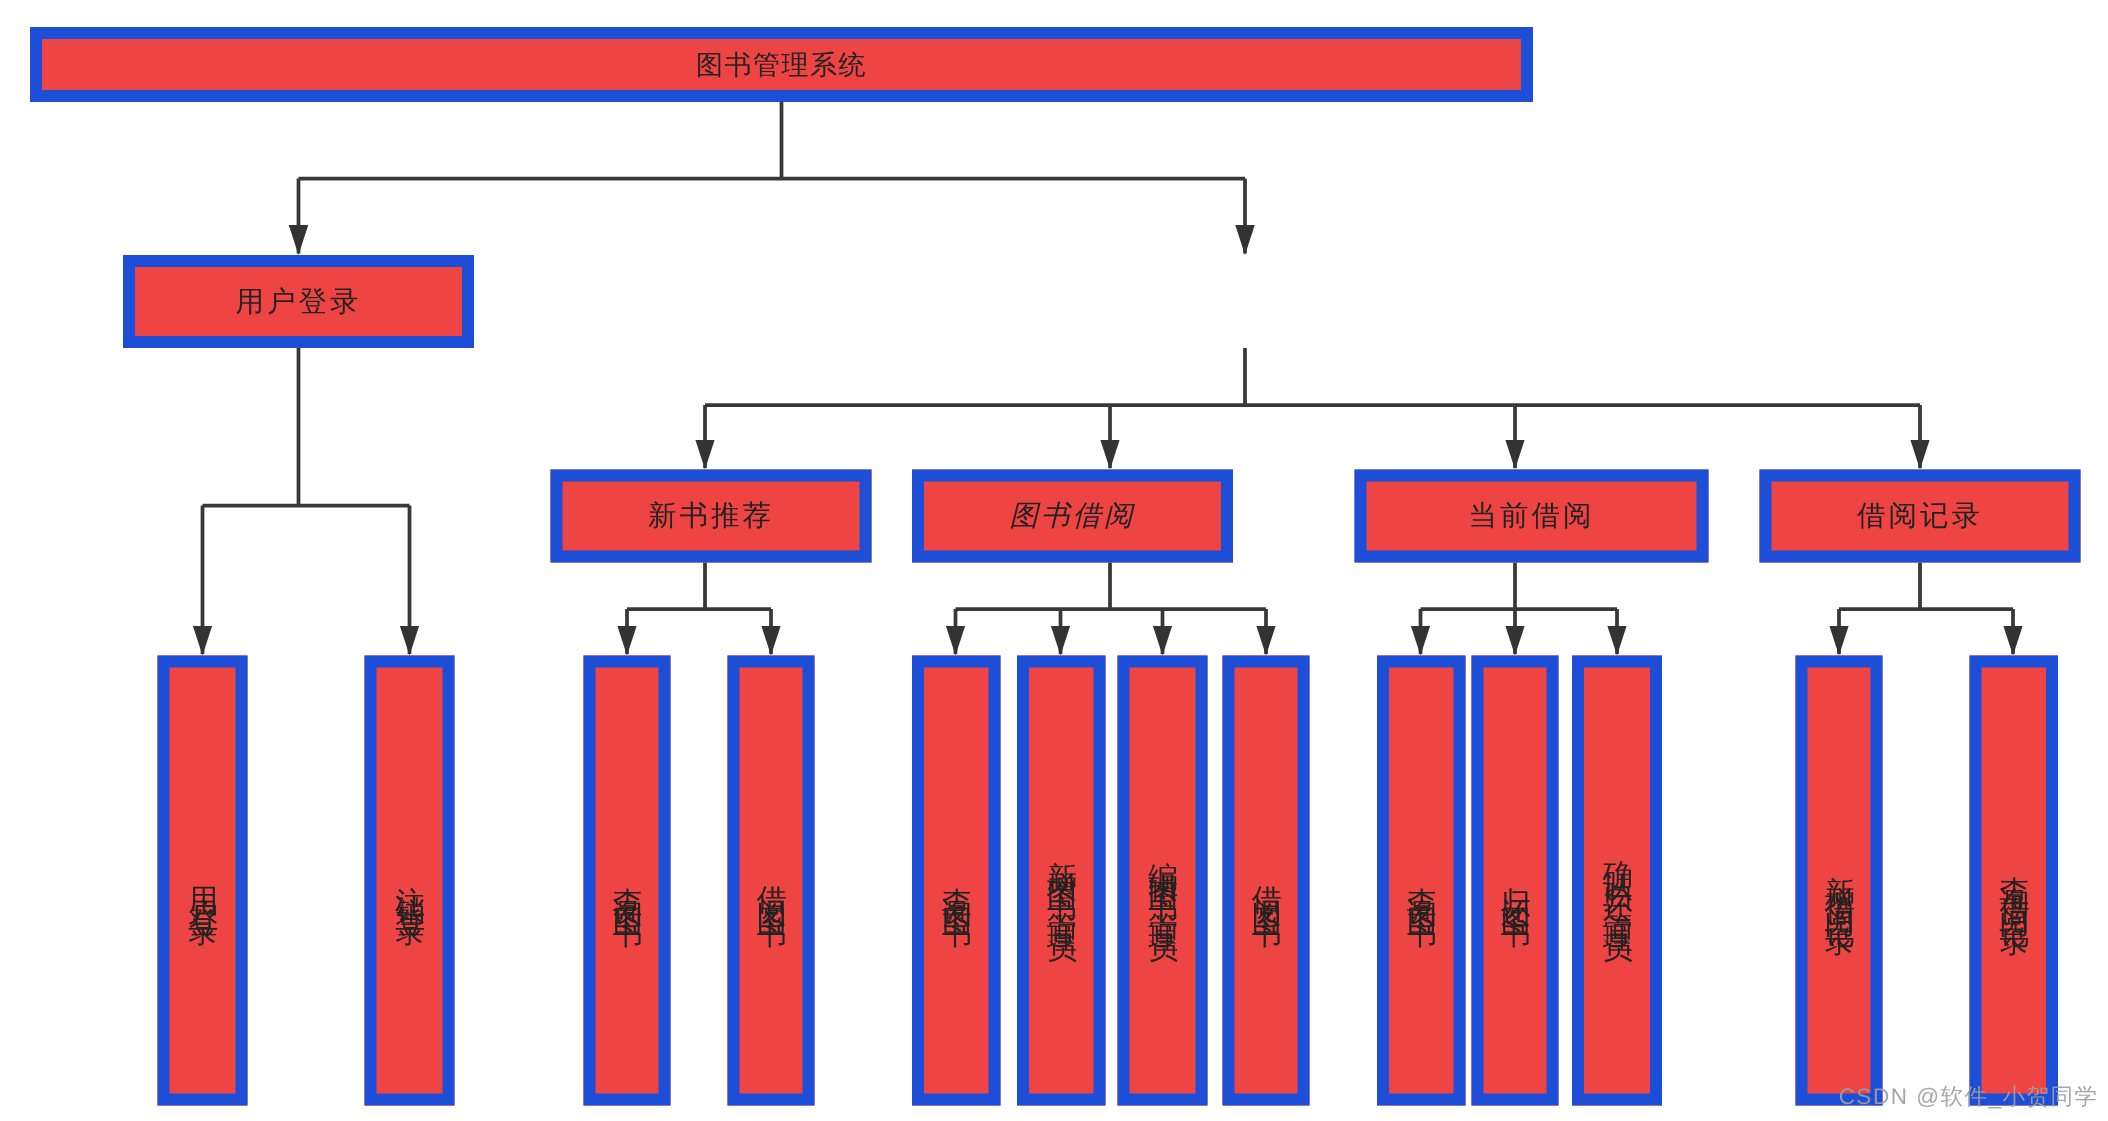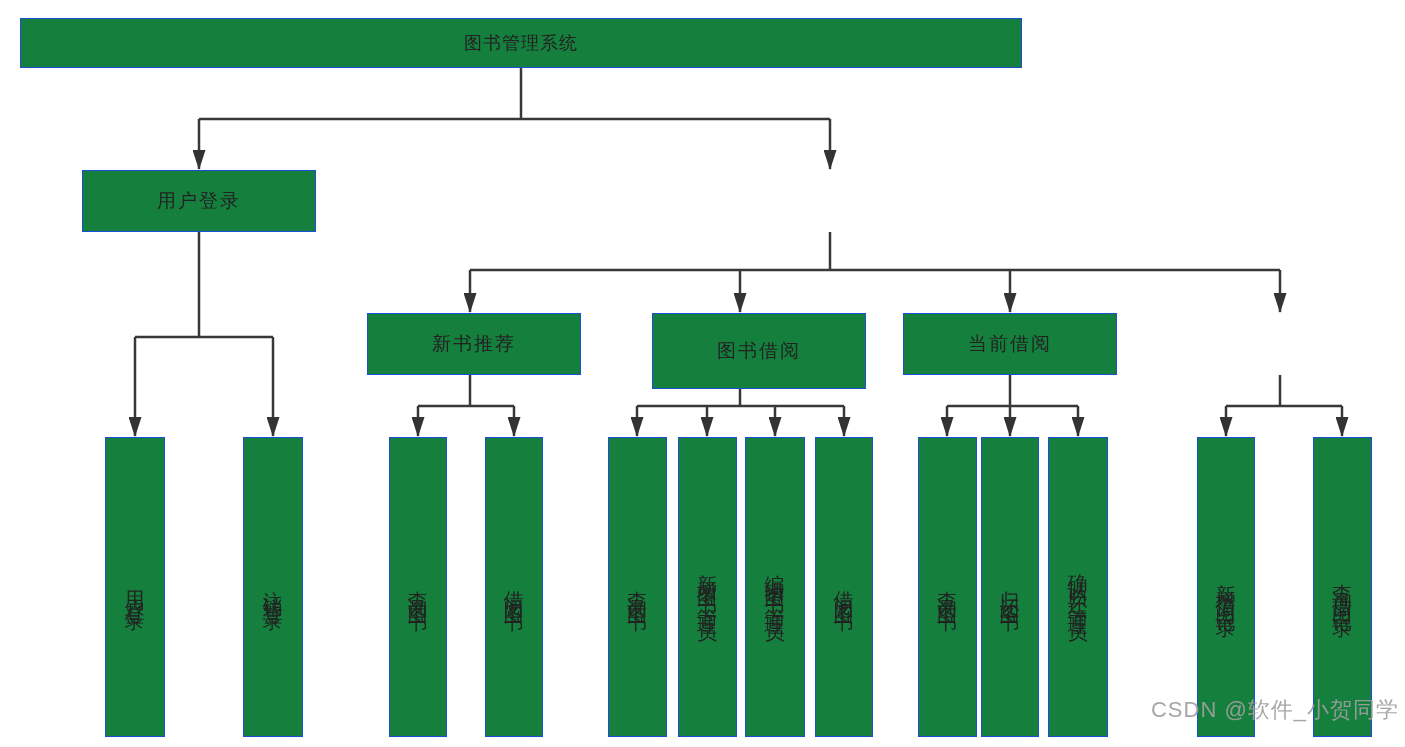--- a/index.html
+++ b/index.html
@@ -13,22 +13,22 @@
   }
   .connectors{
     position:absolute;
     left:0;top:0;
     width:1405px;height:747px;
     z-index:1;
   }
   .node{
     position:absolute;
     box-sizing:border-box;
-    background:#15803d;
-    border:1px solid #1d4ed8;
+    background:#ef4444;
+    border:8px solid #1d4ed8;
     display:flex;
     align-items:center;
     justify-content:center;
     color:#222222;
     z-index:2;
   }
   .node.h{
     font-size:19px;
     letter-spacing:2px;
   }
@@ -39,22 +39,22 @@
   .leaf{
     writing-mode:vertical-rl;
     font-size:20px;
     letter-spacing:7px;
     line-height:1;
     padding-top:4px;
   }
   .watermark{
     position:absolute;
     right:6px;
-    bottom:22px;
-    font-size:22px;
+    bottom:6px;
+    font-size:15px;
     color:rgba(158,158,158,0.92);
     letter-spacing:1px;
     z-index:5;
     white-space:nowrap;
   }
 </style>
 </head>
 <body>
 
 <div class="canvas">
@@ -107,22 +107,23 @@
       <path d="M1226,406 L1226,436" marker-end="url(#arrow)"></path>
       <path d="M1342,406 L1342,436" marker-end="url(#arrow)"></path>
     </g>
   </svg>
 
   <div class="node h root" style="left:20px;top:18px;width:1002px;height:50px;">图书管理系统</div>
 
   <div class="node h" style="left:82px;top:170px;width:234px;height:62px;">用户登录</div>
 
   <div class="node h" style="left:367px;top:313px;width:214px;height:62px;">新书推荐</div>
-  <div class="node h" style="left:652px;top:313px;width:214px;height:76px;">图书借阅</div>
-  <div class="node h" style="left:903px;top:313px;width:214px;height:62px;">当前借阅</div>
+  <div class="node h" style="left:608px;top:313px;width:214px;height:62px;font-style:italic;">图书借阅</div>
+  <div class="node h" style="left:903px;top:313px;width:236px;height:62px;">当前借阅</div>
+  <div class="node h" style="left:1173px;top:313px;width:214px;height:62px;">借阅记录</div>
 
   <div class="node leaf" style="left:105px;top:437px;width:60px;height:300px;">用户登录</div>
   <div class="node leaf" style="left:243px;top:437px;width:60px;height:300px;">注销登录</div>
 
   <div class="node leaf" style="left:389px;top:437px;width:58px;height:300px;">查询图书</div>
   <div class="node leaf" style="left:485px;top:437px;width:58px;height:300px;">借阅图书</div>
 
   <div class="node leaf" style="left:608px;top:437px;width:59px;height:300px;">查询图书</div>
   <div class="node leaf" style="left:678px;top:437px;width:59px;height:300px;">新增图书（管理员）</div>
   <div class="node leaf" style="left:745px;top:437px;width:60px;height:300px;">编辑图书（管理员）</div>

